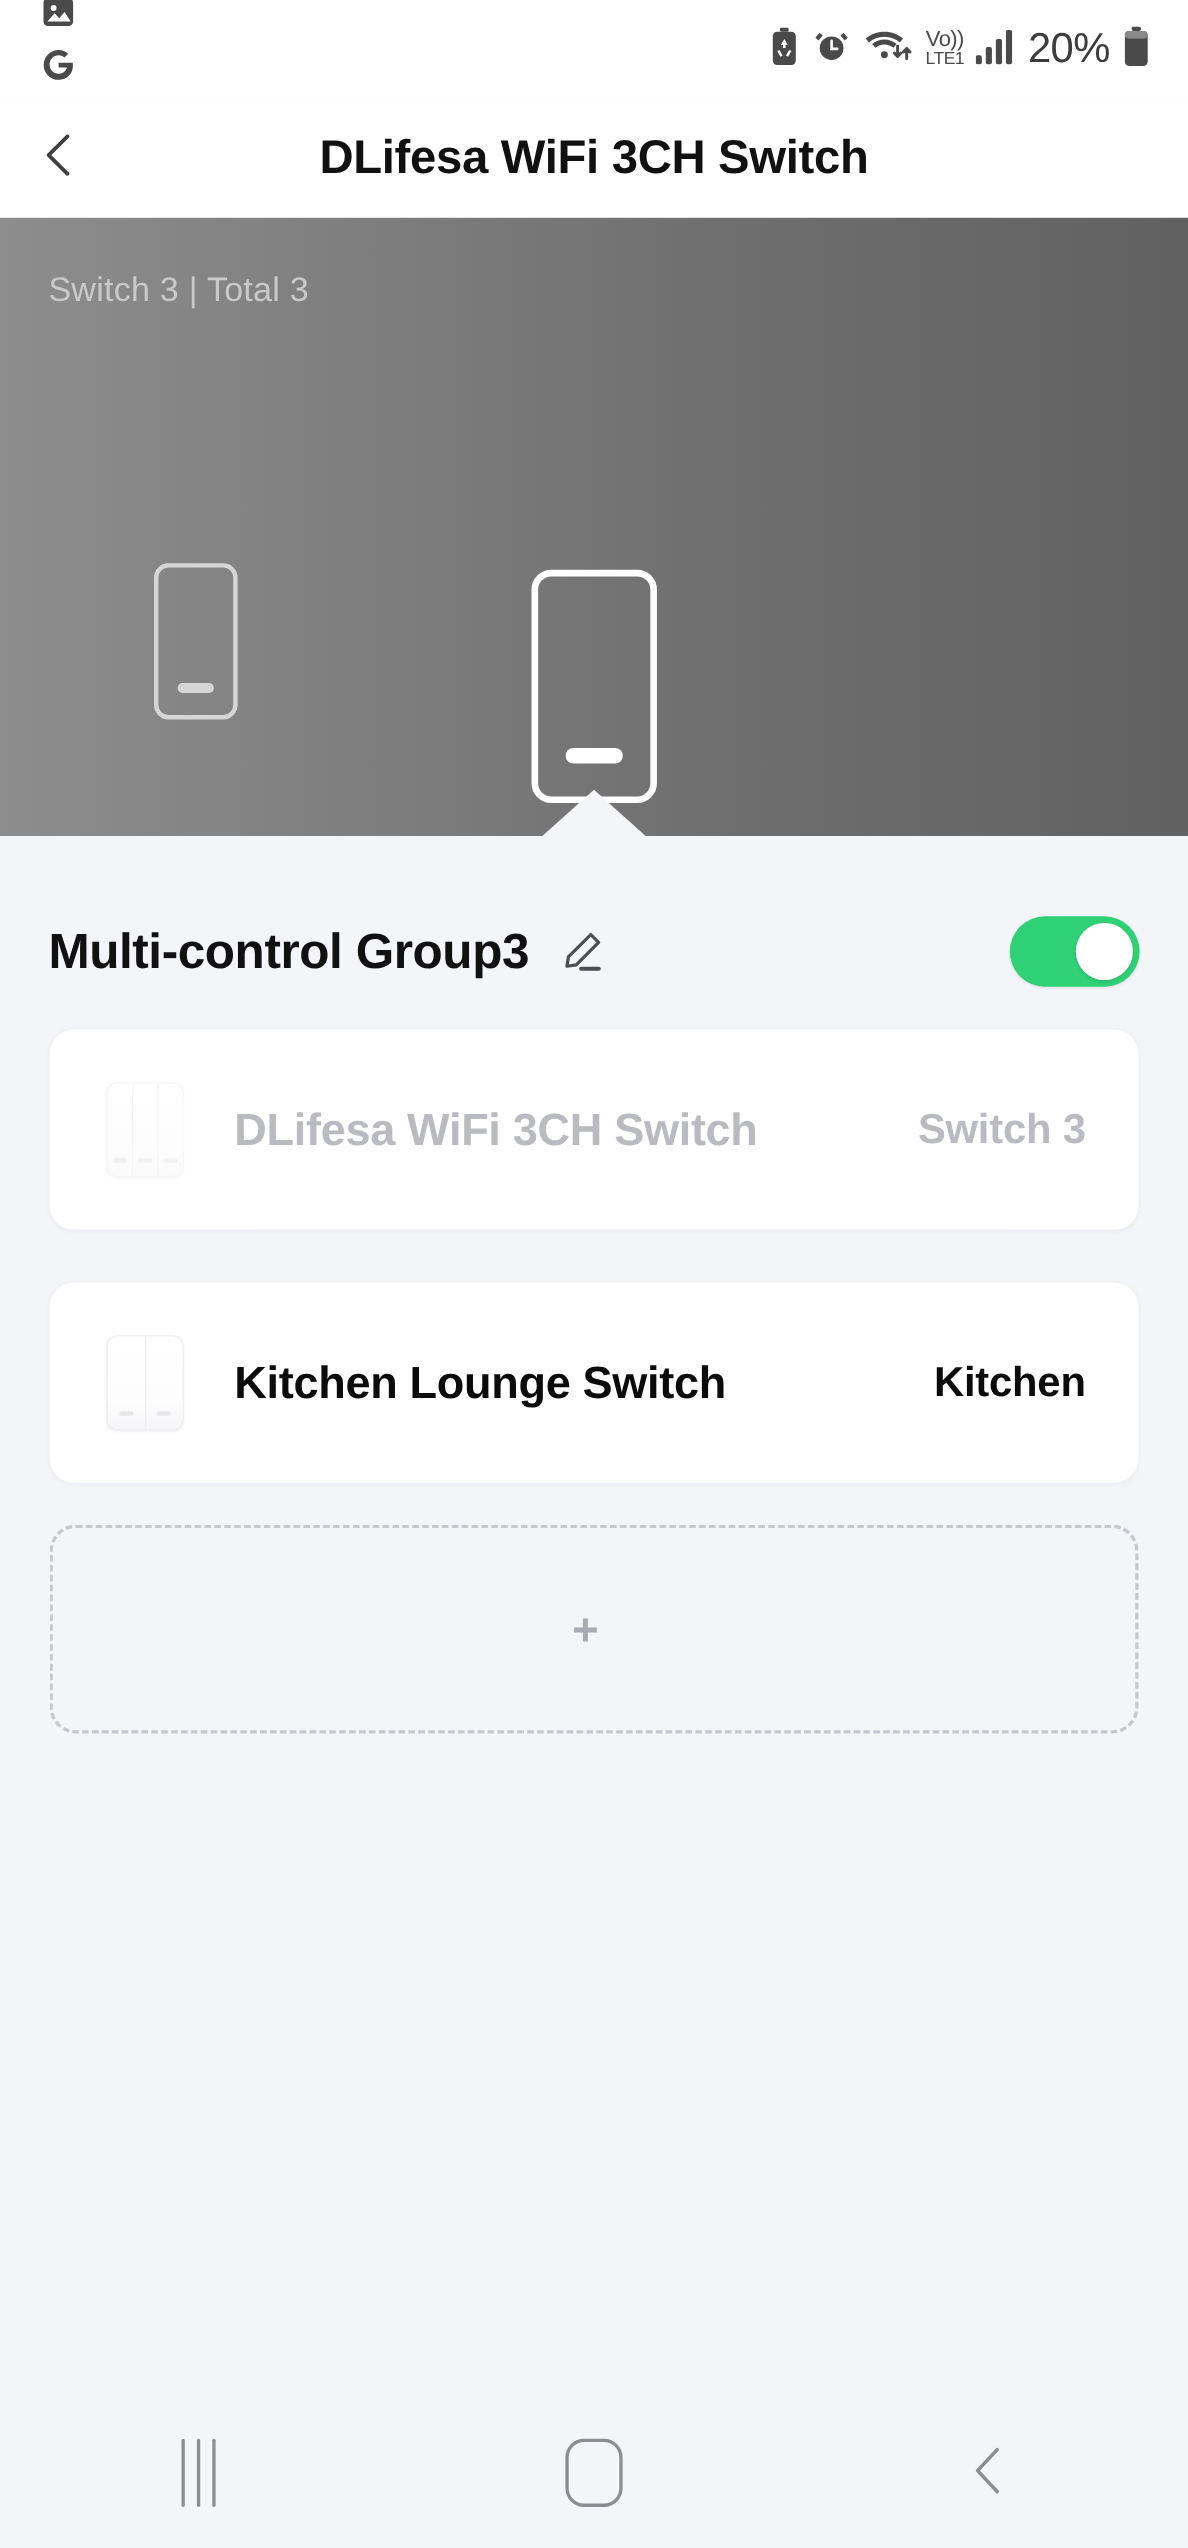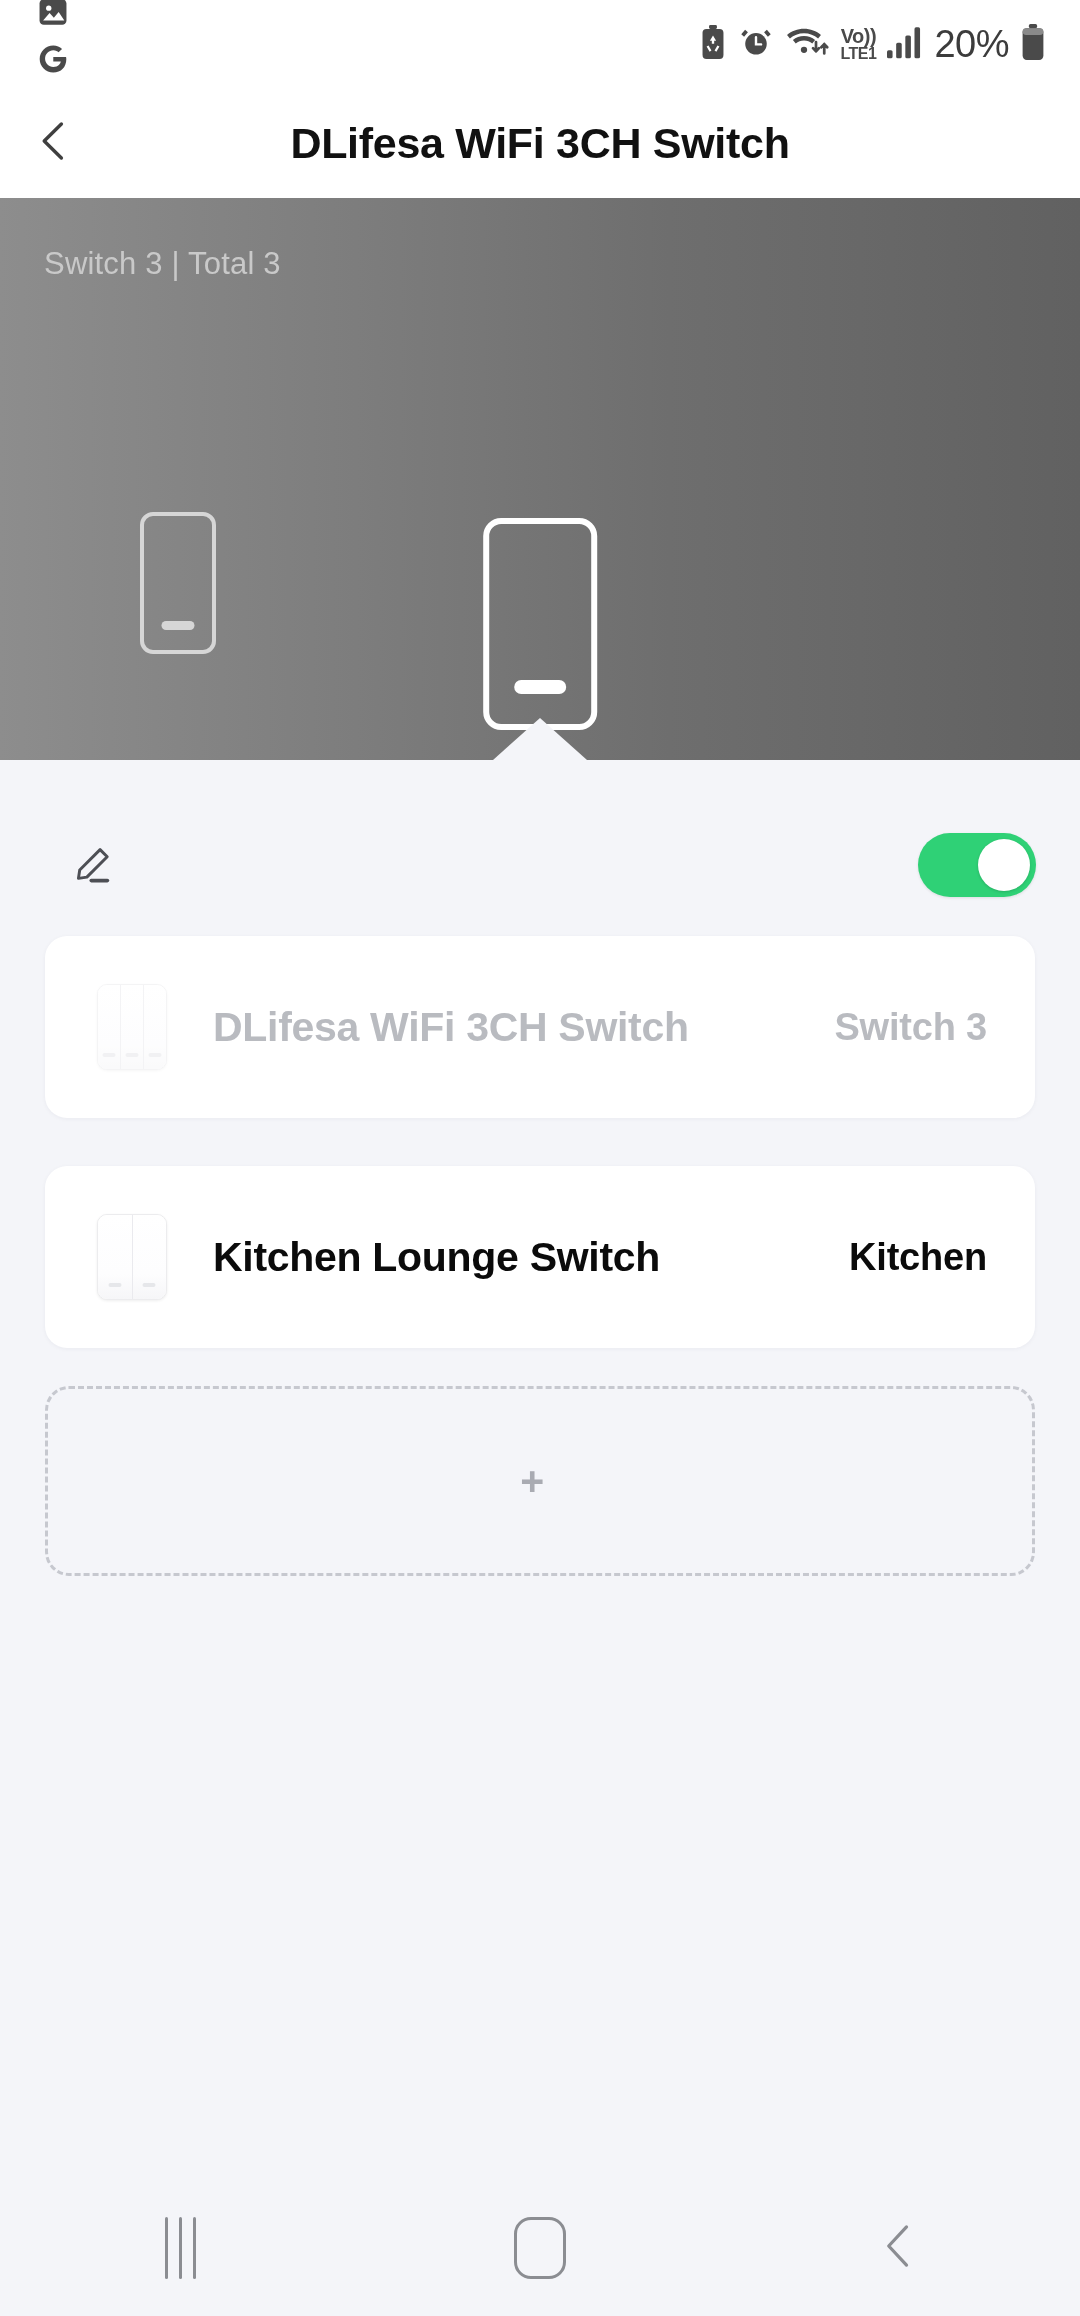--- a/index.html
+++ b/index.html
@@ -19,21 +19,21 @@
     justify-content:space-between; padding:0 34px 0 36px;
   }
   .sb-left{ display:flex; gap:9px;flex-direction:column; }
   .sb-clock{ font-size:40px; font-weight:400; color:#3c3c3c; letter-spacing:-0.5px; }
   .sb-right{ display:flex; align-items:center; gap:11px; }
   .ic{ display:inline-block; }
 
   .dot-ind{ width:11px; height:11px; border-radius:50%; background:#4a4a4a; margin-left:6px; }
 
   .volte{ display:flex; flex-direction:column; align-items:center;
-          line-height:0.95; color:#4a4a4a; font-weight:700; }
+          line-height:0.95; color:#4a4a4a; font-weight:400; }
   .volte span:nth-child(1){ font-size:20px; letter-spacing:-0.5px;}
   .volte span:nth-child(2){ font-size:16px; letter-spacing:-0.5px;}
 
   .sb-batt-txt{ font-size:38px; font-weight:500; color:#3c3c3c; letter-spacing:-0.5px; }
 
   
   .appbar{
     position:absolute; top:88px; left:0; width:1080px; height:110px;
     background:#ffffff; display:flex; align-items:center;
   }
@@ -246,20 +246,21 @@
           <span class="sw-led"></span>
         </div>
         <div class="sw-label">Switch 3</div>
       </div>
     </div>
 
     <div class="hero-notch"></div>
   </div>
 
   <div class="group-row">
+    <span class="group-title">Multi-control Group3</span>
     <span class="edit-icon">
       <svg width="44" height="44" viewBox="0 0 24 24">
         <path d="M16.4 3.6l3.9 3.9L9.2 18.6l-4.6.7.7-4.6z" stroke="#4d4f55" stroke-width="1.6" fill="none" stroke-linejoin="round"></path>
         <path d="M11.6 20.5h8.8" stroke="#4d4f55" stroke-width="2" stroke-linecap="round"></path>
       </svg>
     </span>
     <span class="group-spacer"></span>
     <span class="toggle">
       <span class="knob"></span>
     </span>

